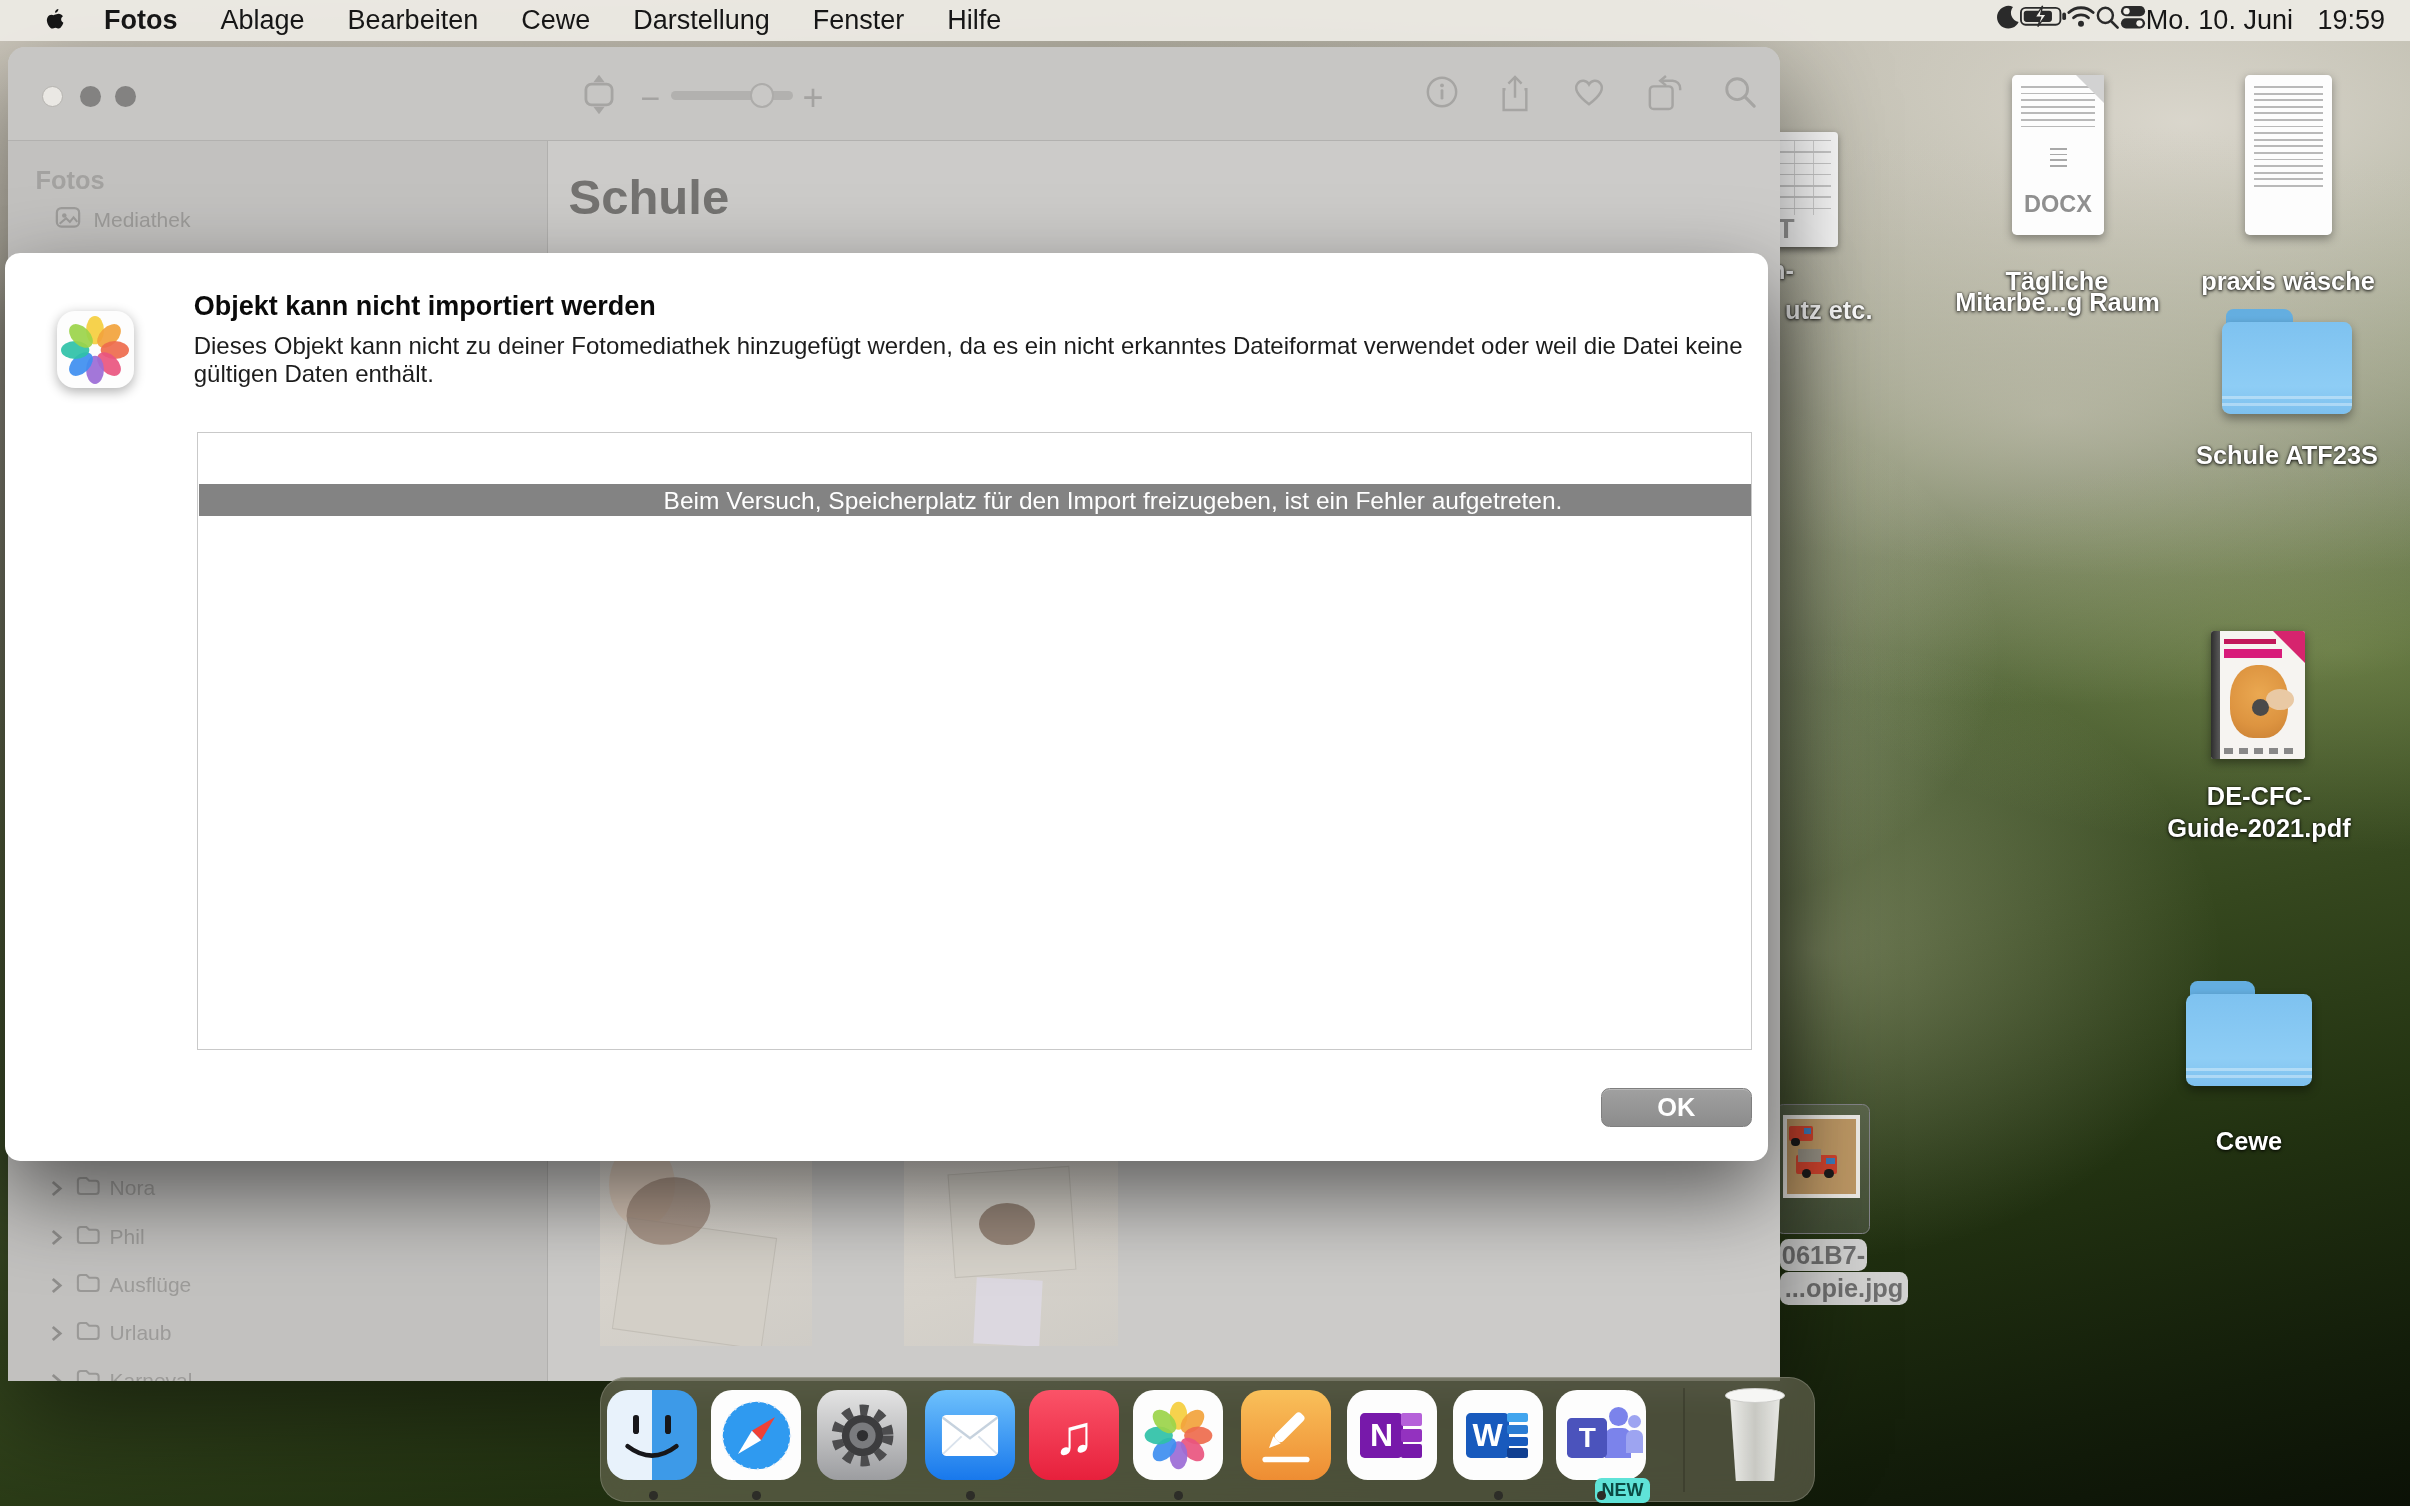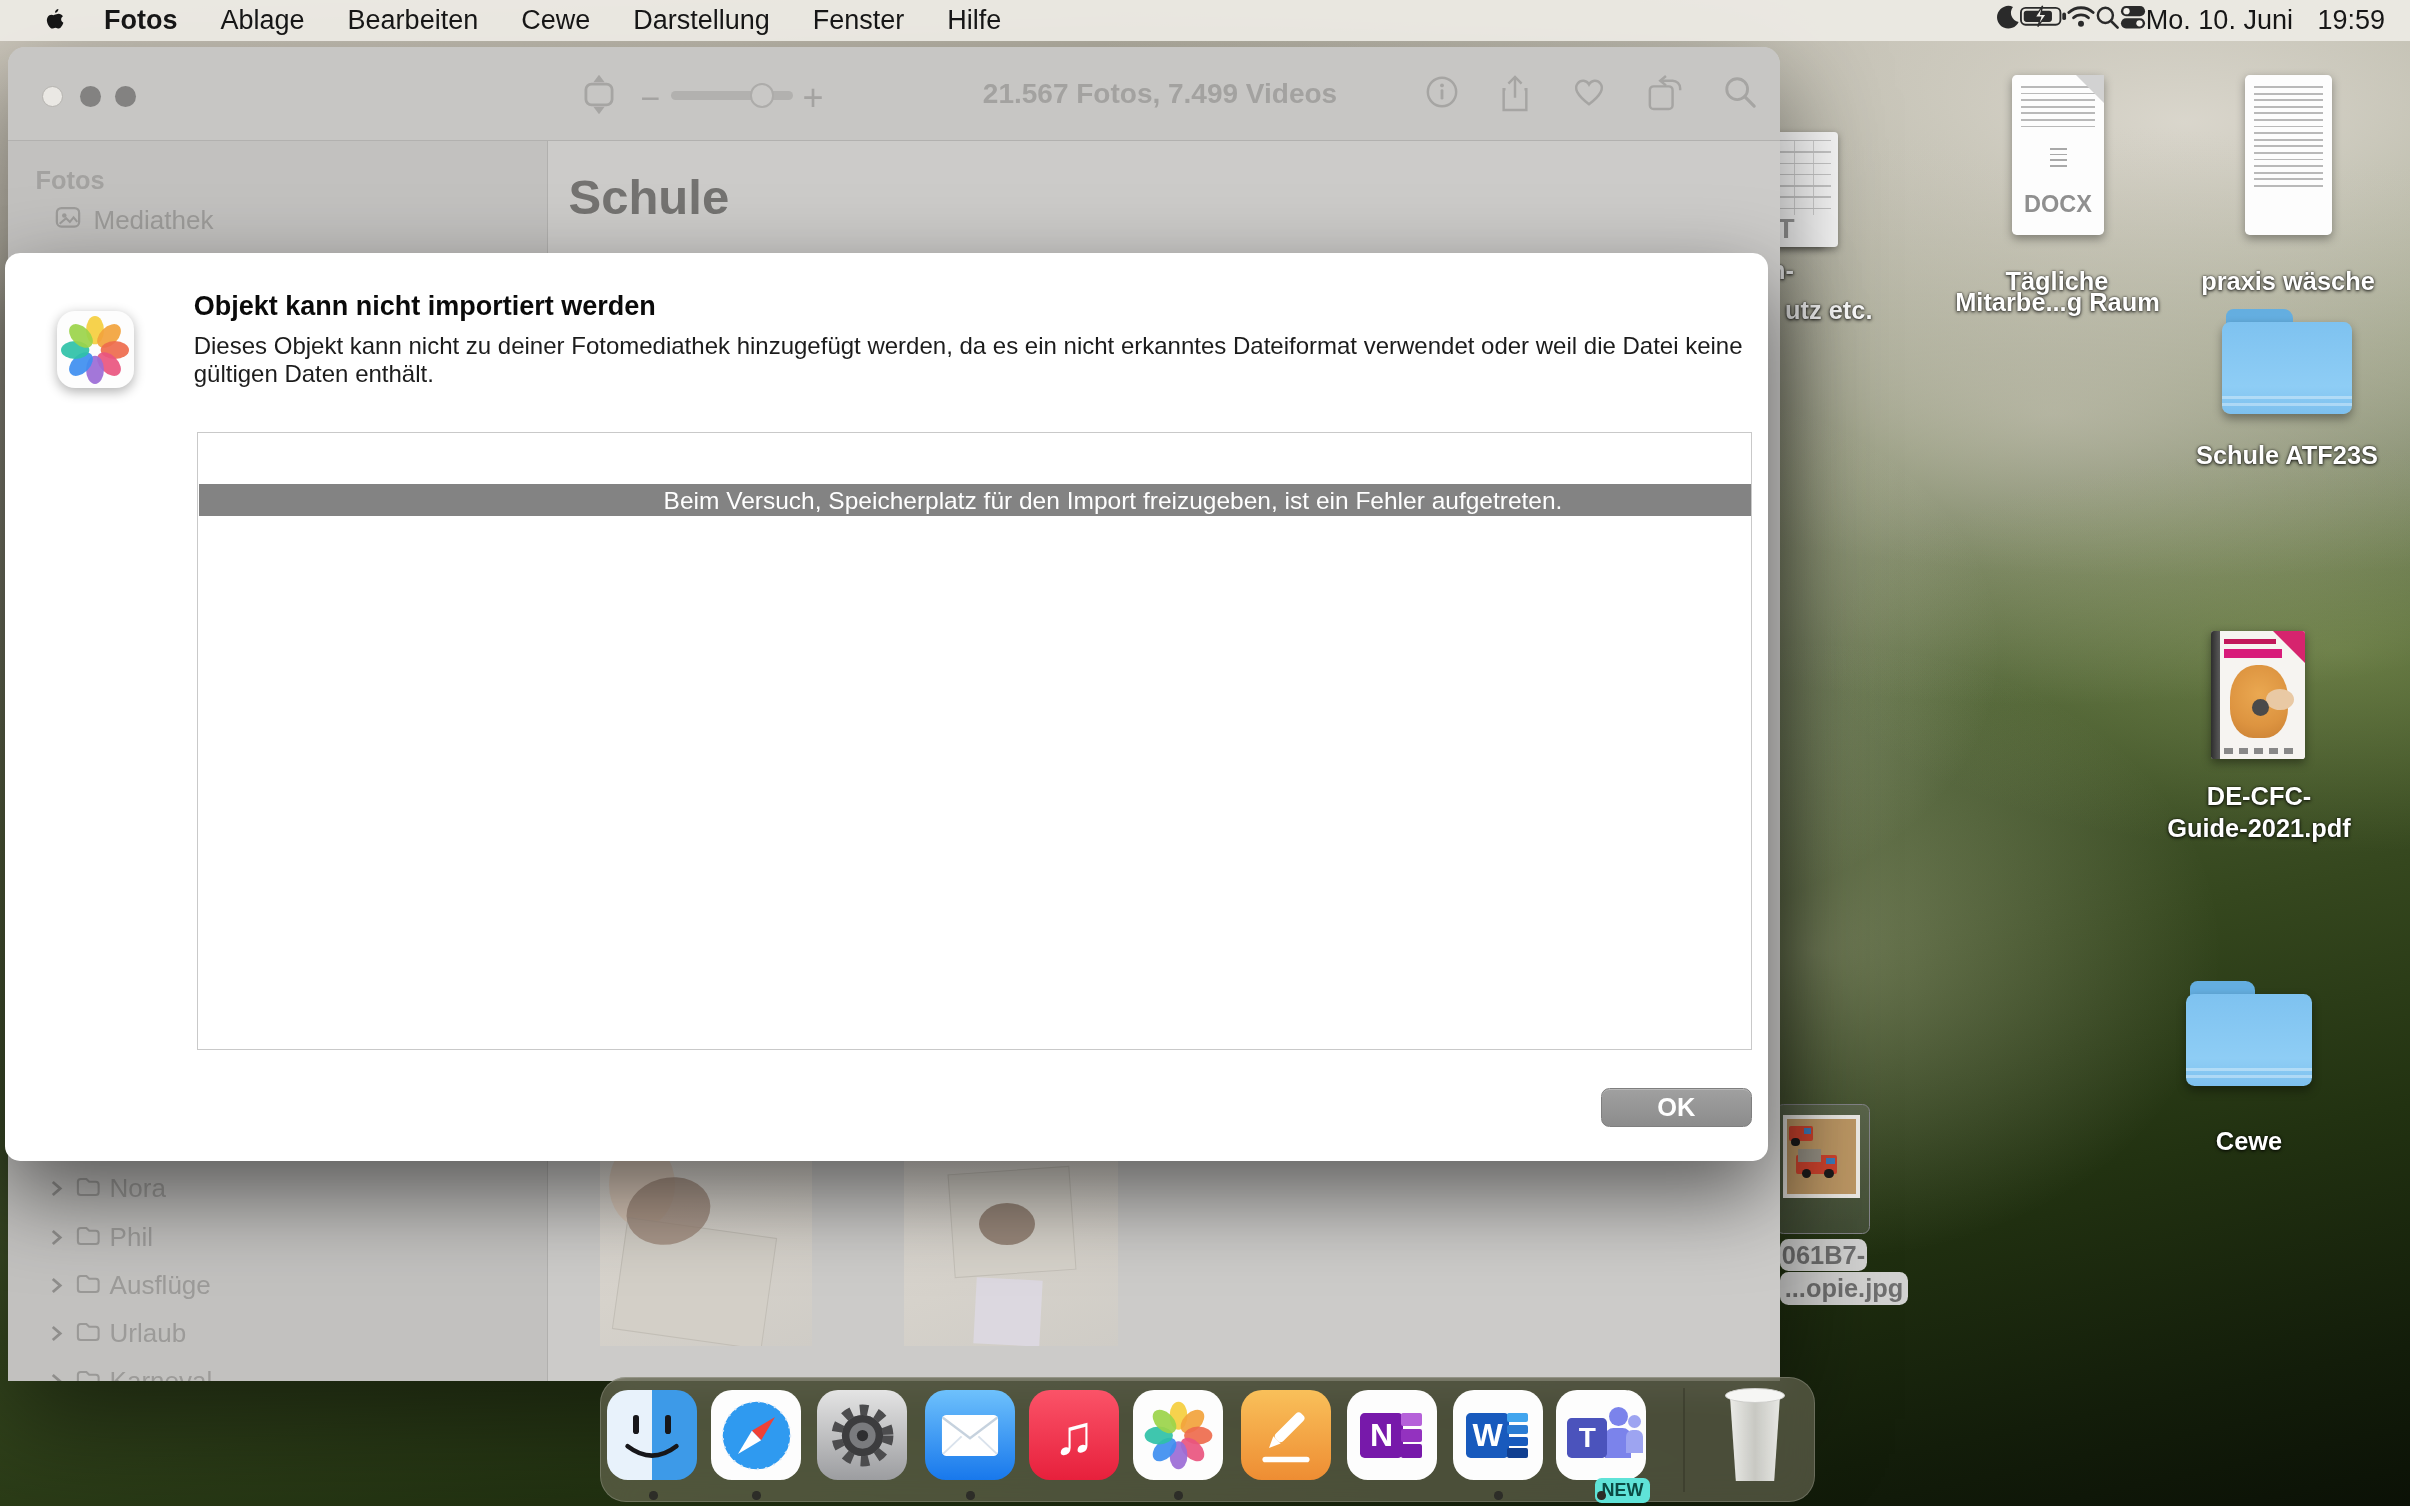--- a/index.html
+++ b/index.html
@@ -45,21 +45,21 @@
     background:#c9c8c6; border:2.4px solid #adacaa; }
   #zoom-plus { position:absolute; left:795px; top:30px; font-size:36px; color:#a4a3a1; }
   #pw-stats { position:absolute; left:533px; top:31px; width:1239px; text-align:center;
     font-size:28px; font-weight:600; color:#a3a2a0; }
   #pw-icons { position:absolute; left:1417px; top:28px; display:flex; gap:39px; }
   #pw-icons svg { display:block; }
 
   #pw-sidebar { position:absolute; left:0; top:94px; width:540px; height:1240px;
     background:#c2c1bf; border-right:0.9px solid #b1b0ae; }
   #sb-fotos { position:absolute; left:28px; top:24.5px; font-size:25.4px; font-weight:bold; color:#a3a2a0; }
-  .sb-row { position:absolute; height:30px; display:flex; align-items:center; color:#9c9b99; font-size:26px; }
+  .sb-row { position:absolute; height:30px; display:flex; align-items:center; color:#9c9b99; font-size:21px; }
   #sb-mediathek { left:47px; top:64px; gap:13px; }
   .sb-album { left:42px; gap:9.4px; }
   .sb-album .chev { margin-right:3.8px; display:flex; }
   #pw-content { position:absolute; left:540px; top:94px; width:1232px; height:1240px; background:#cccbc9; }
   #pw-title { position:absolute; left:21px; top:28px; font-size:49px; font-weight:bold; color:#747371; }
   .thumb { position:absolute; top:1020px; width:212px; height:185px;
     background:linear-gradient(160deg,#dcd8d2 0%,#d6d2cb 55%,#cfccc6 100%); overflow:hidden; }
   #thumb1 { left:52px; }
   #thumb2 { left:356px; width:214px; }
   .blob { position:absolute; border-radius:50%; }
@@ -310,21 +310,20 @@
         <svg width="36" height="43" viewBox="0 0 38 46">
           <rect x="5" y="12" width="28" height="22" rx="6" fill="none" stroke="#a6a5a3" stroke-width="3"></rect>
           <path d="M19 2 l6 8 h-12 z" fill="#a6a5a3"></path>
           <path d="M19 44 l-6 -8 h12 z" fill="#a6a5a3"></path>
         </svg>
       </span>
       <span id="zoom-minus">−</span>
       <div id="zoom-track"></div>
       <div id="zoom-thumb"></div>
       <span id="zoom-plus">+</span>
-      <div id="pw-stats">21.567 Fotos, 7.499 Videos</div>
       <div id="pw-icons">
         <span>
           <svg width="34" height="34" viewBox="0 0 36 36">
               <circle cx="18" cy="18" r="15" fill="none" stroke="#a6a5a3" stroke-width="2.6"></circle>
               <circle cx="18" cy="11" r="2" fill="#a6a5a3"></circle>
               <rect x="16.5" y="15" width="3" height="11" rx="1.5" fill="#a6a5a3"></rect>
             </svg>
         </span>
         <span>
           <svg width="34" height="38" viewBox="0 0 36 40">

